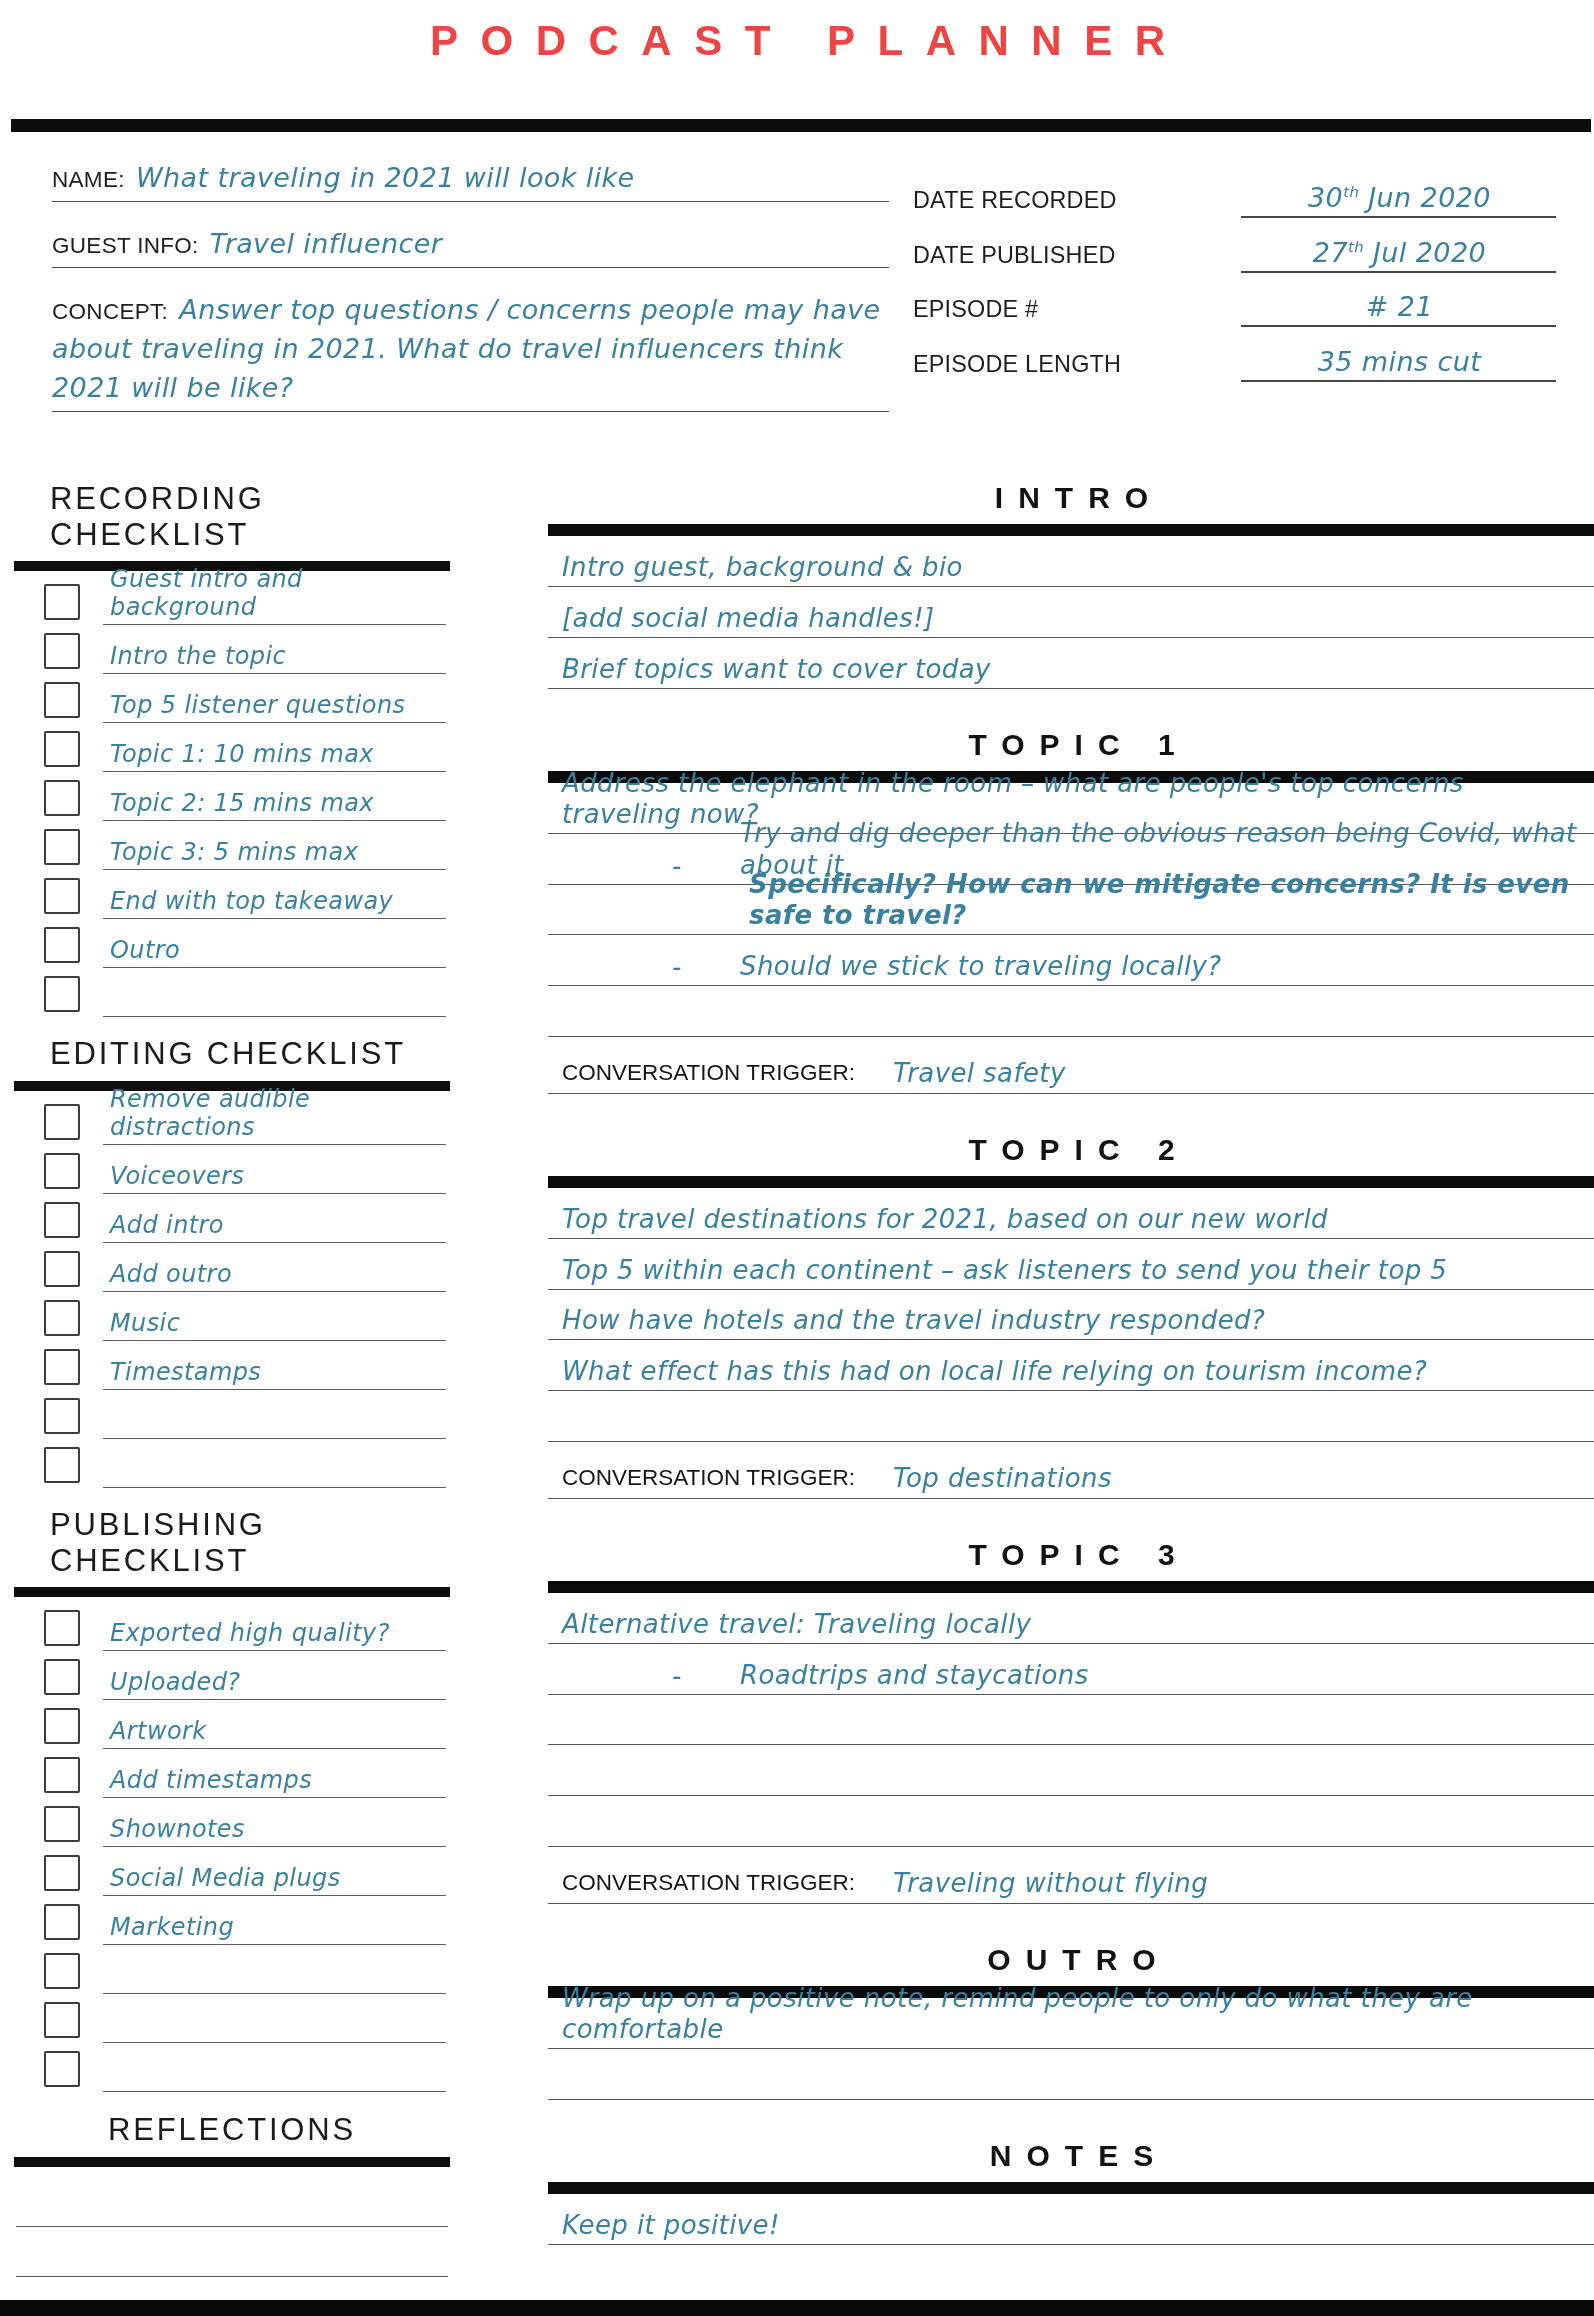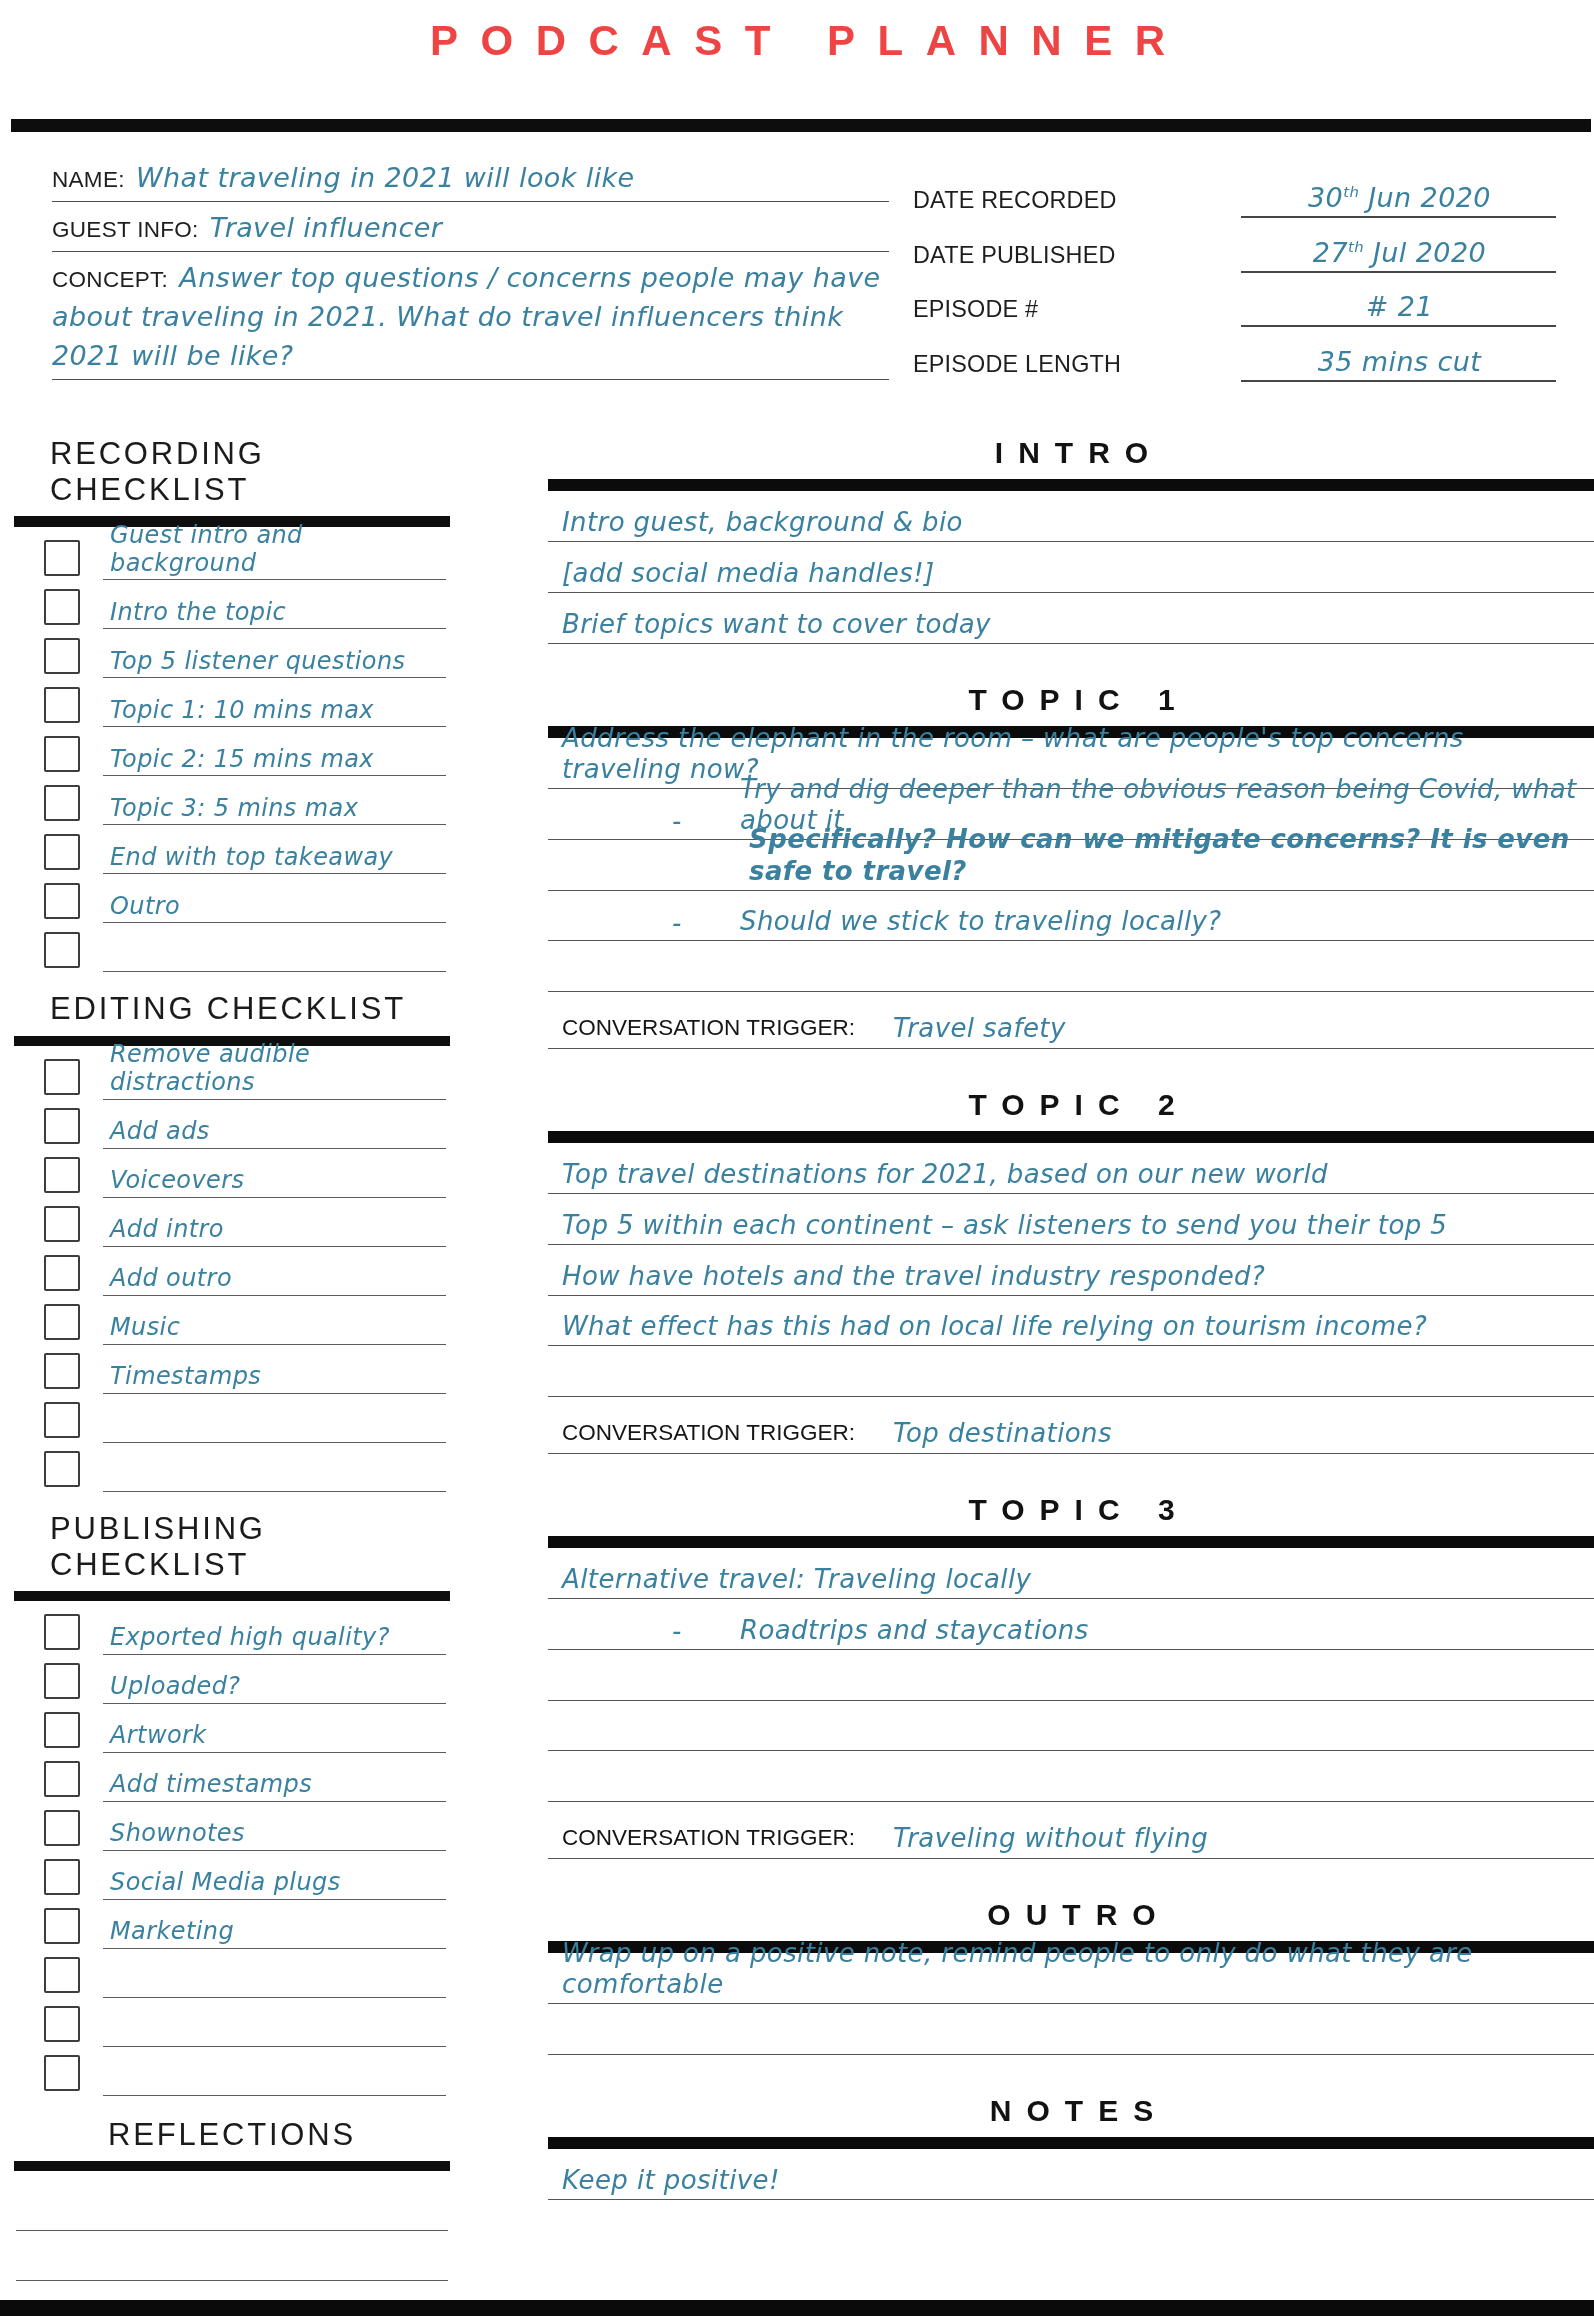--- a/index.html
+++ b/index.html
@@ -20,21 +20,21 @@
     letter-spacing:22.5px;
     color:#ef4444;
     text-indent:22.5px;
   }
   .title-bar{height:13px;background:#0d0d0d;margin:54px 3.7px 0 11.2px;}
   
   .header{display:flex;margin:26px 39px 0 52px;align-items:flex-start;}
   .fields{width:837px;flex:none;}
   .field{
     border-bottom:1.9px solid #4d4d4d;
-    padding-bottom:3.7px;margin-bottom:6px;
+    padding-bottom:3.7px;margin-bottom:22px;
     min-height:39px;
     display:block;
   }
   .field.tall{min-height:90px;}
   .flabel{font-size:22.5px;color:#1f1f1f;letter-spacing:0.3px;padding-right:11.2px;}
   .fvalue{font-size:27px;line-height:1.45;}
   .meta{flex:1;margin-left:24px;padding-top:13px;}
   .meta-row{display:flex;align-items:flex-end;height:47px;margin-bottom:7.5px;}
   .meta-label{width:328px;flex:none;font-size:23.4px;color:#1e1e1e;letter-spacing:0.2px;padding-bottom:3.7px;}
   .meta-value{flex:1;border-bottom:2.3px solid #464646;font-size:27px;padding:0 3.7px 2.8px 5.6px;text-align:center;}
@@ -189,24 +189,20 @@
       <div class="cl">
         <h2 class="cl-head">EDITING CHECKLIST</h2>
         <div class="cl-bar"></div>
         <div class="cl-rows">
           <div class="cl-row">
               <span class="cbox"></span>
               <span class="cl-text hand">Remove audible distractions</span>
             </div>
           <div class="cl-row">
               <span class="cbox"></span>
-              <span class="cl-text hand">Add ads</span>
-            </div>
-          <div class="cl-row">
-              <span class="cbox"></span>
               <span class="cl-text hand">Voiceovers</span>
             </div>
           <div class="cl-row">
               <span class="cbox"></span>
               <span class="cl-text hand">Add intro</span>
             </div>
           <div class="cl-row">
               <span class="cbox"></span>
               <span class="cl-text hand">Add outro</span>
             </div>

